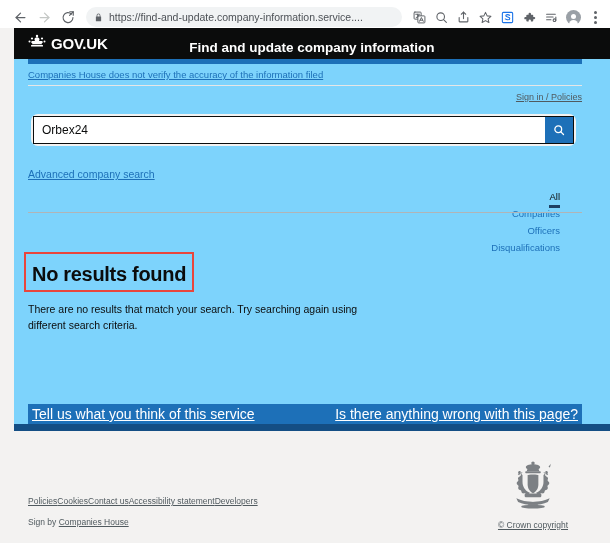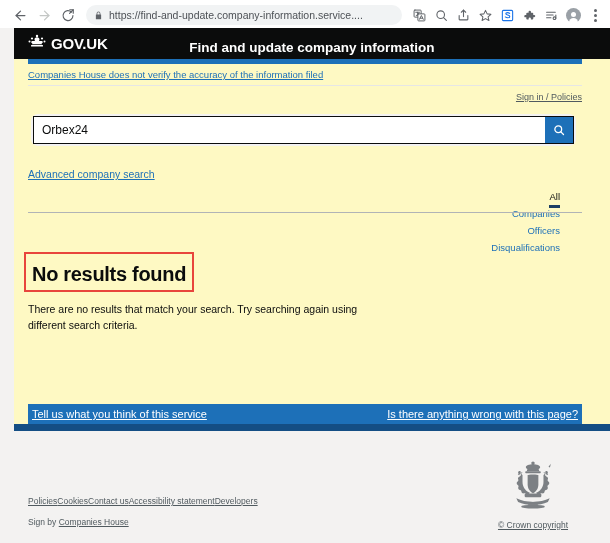--- a/index.html
+++ b/index.html
@@ -10,21 +10,21 @@
     background: #ffffff;
     font-family: "Liberation Sans", sans-serif;
   }
 
   
   .browser-bar {
     position: absolute; left: 0; top: 0;
     width: 610px; height: 36px;
     background: #ffffff;
     display: flex; align-items: center;
-    border-bottom: 6px solid #4d7c0f;
+    border-bottom: 2px solid #4d7c0f;
   }
   .nav-btn {
     width: 24px; height: 24px;
     display: flex; align-items: center; justify-content: center;
     color: #5f6368; flex: none;
   }
   .nav-btn.back { margin-left: 8px; }
   .nav-btn.disabled { color: #c4c7c5; }
   .omnibox {
     flex: 1 1 auto;
@@ -68,21 +68,21 @@
   
   .viewport {
     position: absolute; left: 0; top: 28px;
     width: 610px; height: 515px;
     background: #f3f2f1;
     overflow: hidden;
   }
   .page {
     position: absolute; left: 14px; top: 0;
     width: 596px; height: 491px;
-    background: #fef9c3;
+    background: #7dd3fc;
   }
 
   
   .govuk-header {
     position: absolute; left: 0; top: 0;
     width: 596px; height: 31px;
     background: #0b0c0c;
   }
   .brand {
     position: absolute; left: 14px; top: 6px;
@@ -203,21 +203,21 @@
 
   
   .feedback {
     position: absolute; left: 14px; top: 376px;
     width: 554px; height: 20px;
     background: #1d70b8;
     display: flex; align-items: center; justify-content: space-between;
     padding: 0 4px;
   }
   .feedback a {
-    color: #ffffff; font-size: 11px;
+    color: #ffffff; font-size: 14px;
   }
   .feedback-shadow {
     position: absolute; left: 0; top: 396px;
     width: 596px; height: 7px;
     background: #144e84;
   }
 
   
   .footer {
     position: absolute; left: 0; top: 403px;

